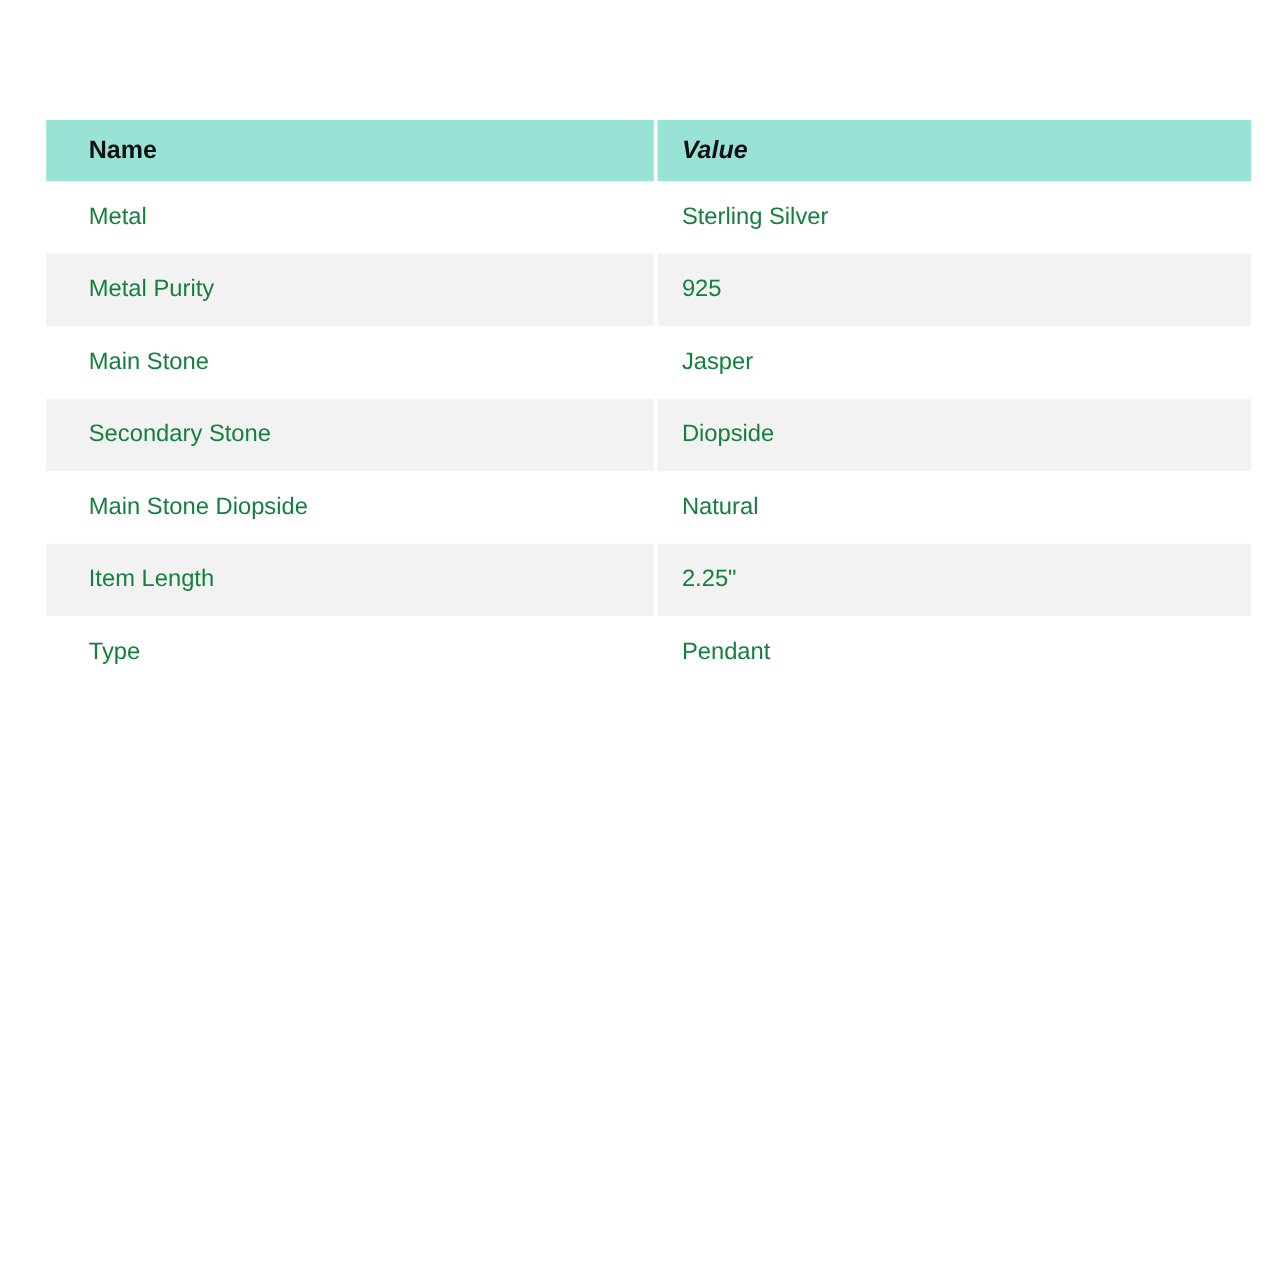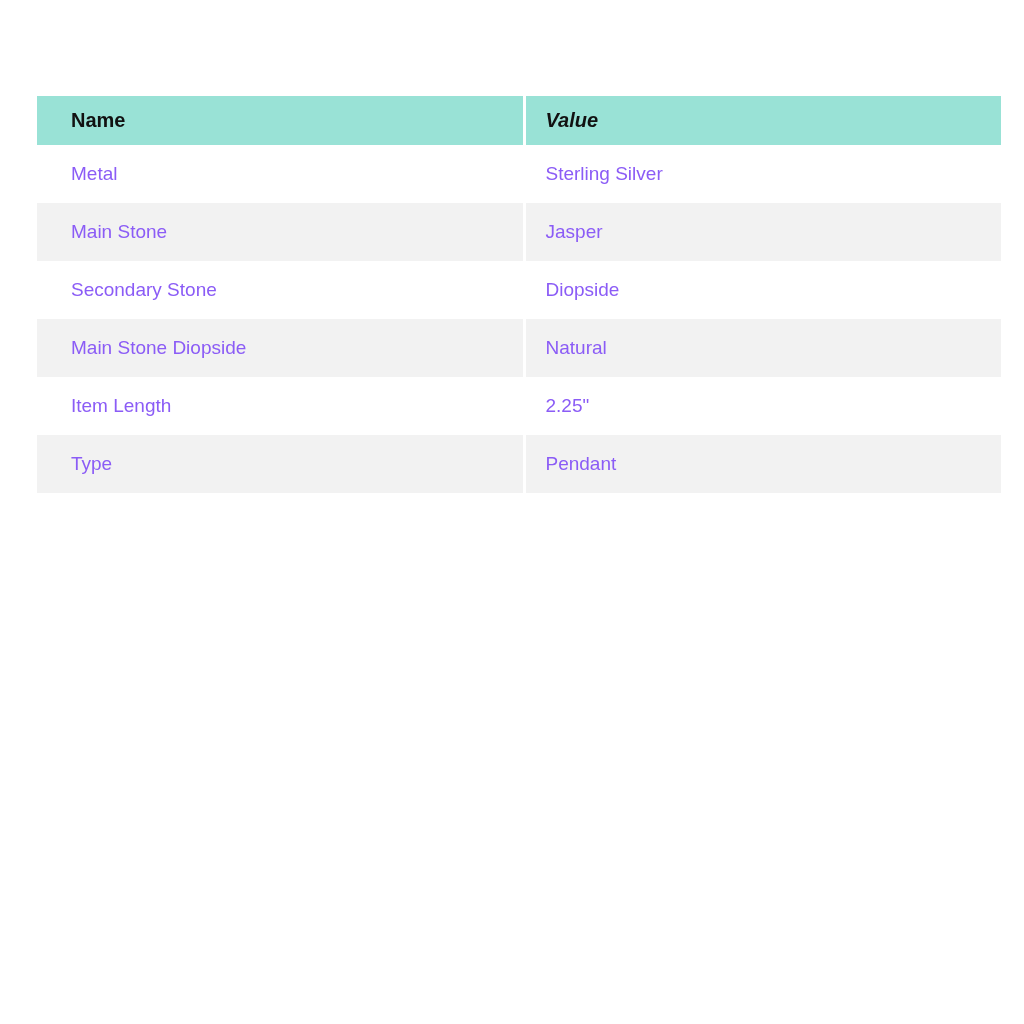--- a/index.html
+++ b/index.html
@@ -40,21 +40,21 @@
     font-weight: 700;
     color: #111111;
   }
 
   .spec-table td {
     height: 58px;
     text-align: left;
     vertical-align: middle;
     font-size: 19px;
     font-weight: 400;
-    color: #8b5cf6;
+    color: #15803d;
   }
 
   .spec-table th.cell-name,
   .spec-table td.cell-name {
     padding-left: 34px;
     border-right: 3px solid #ffffff;
   }
 
   .spec-table th.cell-value,
   .spec-table td.cell-value {
@@ -84,20 +84,24 @@
         <th class="cell-name" style="background: rgb(153, 226, 214);">Name</th>
         <th class="cell-value" style="background: rgb(153, 226, 214); font-style: italic;">Value</th>
       </tr>
     </thead>
     <tbody id="table-body">
     <tr>
       <td class="cell-name">Metal</td>
       <td class="cell-value">Sterling Silver</td>
     </tr>
 
+    <tr>
+      <td class="cell-name">Metal Purity</td>
+      <td class="cell-value">925</td>
+    </tr>
 
     <tr>
       <td class="cell-name">Main Stone</td>
       <td class="cell-value">Jasper</td>
     </tr>
 
     <tr>
       <td class="cell-name">Secondary Stone</td>
       <td class="cell-value">Diopside</td>
     </tr>

